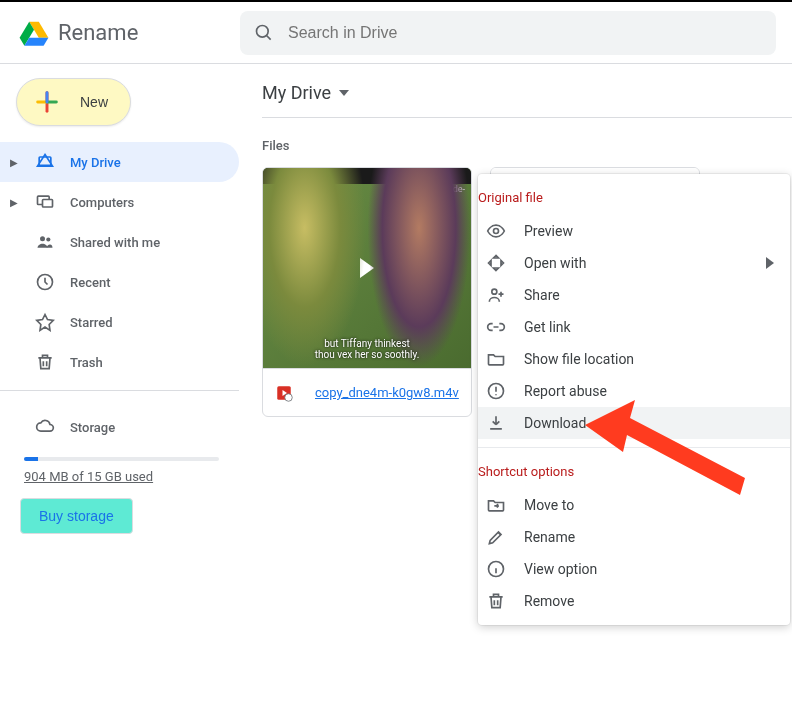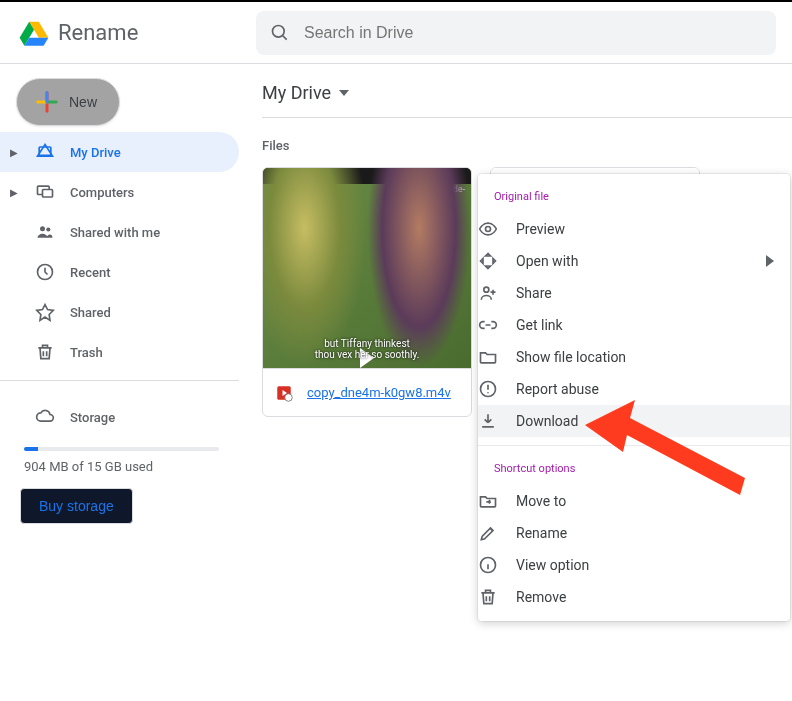--- a/index.html
+++ b/index.html
@@ -1,63 +1,63 @@
 <!DOCTYPE html>
 <html><head>
   <meta charset="utf-8">
   <style>
     * { box-sizing: border-box; margin: 0; padding: 0; }
     body { font-family: Roboto, Arial, sans-serif; background: #fff; color: #3c4043; width: 792px; height: 701px; overflow: hidden; position: relative; }
     .topbar { display: flex; align-items: center; height: 64px; border-bottom: 1px solid #dadce0; border-top: 2px solid #000; }
     .brand { display: flex; align-items: center; gap: 8px; padding-left: 18px; width: 240px; }
     .brand-text { font-size: 22px; color: #5f6368; }
-    .search { flex: 1; margin-left: 16px; margin-right: 16px; background: #f1f3f4; border-radius: 8px; height: 44px; display: flex; align-items: center; padding: 0 14px; gap: 14px; }
+    .search { flex: 1; margin-right: 16px; background: #f1f3f4; border-radius: 8px; height: 44px; display: flex; align-items: center; padding: 0 14px; gap: 14px; }
     .search input { border: none; outline: none; background: transparent; font-size: 16px; color: #5f6368; flex: 1; }
     .layout { display: flex; height: calc(701px - 64px); }
     .sidebar { width: 240px; border-right: 1px solid transparent; display: flex; flex-direction: column; }
-    .newbtn { display: flex; align-items: center; gap: 8px; height: 48px; padding: 0 22px 0 16px; border-radius: 24px; border: 1px solid #dadce0; box-shadow: 0 1px 2px rgba(0,0,0,0.08); margin: 14px 0 2px 16px; width: fit-content; background: #a3a3a3; cursor: pointer; }
+    .newbtn { display: flex; align-items: center; gap: 19px; height: 48px; padding: 0 22px 0 16px; border-radius: 24px; border: 1px solid #dadce0; box-shadow: 0 1px 2px rgba(0,0,0,0.08); margin: 14px 0 12px 16px; width: fit-content; background: #fef9c3; cursor: pointer; }
     .newbtn span.lbl { font-size: 14px; font-weight: 500; color: #3c4043; }
     .navlist { padding-top: 4px; }
     .navitem { display: flex; align-items: center; height: 40px; border-radius: 0 20px 20px 0; padding-left: 10px; gap: 14px; cursor: pointer; }
     .navitem .chev { width: 10px; color: #5f6368; visibility: hidden; font-size: 10px; }
     .navitem.expandable .chev { visibility: visible; }
     .navitem .icn { width: 22px; display: flex; justify-content: center; }
     .navitem .lbl { font-size: 13px; color: #5f6368; font-weight: 500; }
     .navitem.active { background: #e8f0fe; }
     .navitem.active .lbl { color: #1a73e8; }
     .sep { border-top: 1px solid #dadce0; margin: 8px 0; }
     .storage-sec { padding: 8px 0 0 0; }
     .storage-bar { height: 4px; background: #e8eaed; border-radius: 2px; margin: 10px 20px 8px 24px; position: relative; overflow: hidden; }
     .storage-bar .fill { height: 100%; width: 7%; background: #1a73e8; }
-    .storage-text { font-size: 13px; color: #5f6368; padding-left: 24px; }
-    .buybtn { margin: 14px 0 0 20px; border: 1px solid #dadce0; border-radius: 4px; height: 36px; padding: 0 18px; background: #0f172a; color: #1a73e8; font-size: 14px; font-weight: 500; cursor: pointer; }
+    .storage-text { font-size: 13px; color: #5f6368; padding-left: 24px; text-decoration: underline; }
+    .buybtn { margin: 14px 0 0 20px; border: 1px solid #dadce0; border-radius: 4px; height: 36px; padding: 0 18px; background: #5eead4; color: #1a73e8; font-size: 14px; font-weight: 500; cursor: pointer; }
     .main { flex: 1; padding: 18px 0 0 22px; position: relative; overflow: hidden; }
     .breadcrumb { display: flex; align-items: center; gap: 8px; font-size: 18px; color: #3c4043; padding-bottom: 14px; border-bottom: 1px solid #dadce0; margin-right: 0; cursor: pointer; }
     .section-label { font-size: 13px; color: #5f6368; font-weight: 500; margin: 20px 0 14px 0; }
     .cards { display: flex; gap: 18px; flex-wrap: wrap; }
     .card { width: 210px; border: 1px solid #dadce0; border-radius: 6px; overflow: hidden; }
-    .thumb { height: 200px; background: #f1f3f4; display: flex; align-items: flex-end; justify-content: center; position: relative; }
+    .thumb { height: 200px; background: #f1f3f4; display: flex; align-items: center; justify-content: center; position: relative; }
     .thumb.video { background: linear-gradient(135deg, #6b8f47 0%, #4a6b2f 100%); }
     .thumb.doc { background: #fff; padding: 10px; font-size: 6px; color: #555; display:block; }
     .doc-row { display:flex; gap: 12px; justify-content:center; margin-bottom:10px; margin-top:6px; }
     .doc-app { width:56px; height:56px; border-radius:6px; display:flex; flex-direction:column; align-items:center; justify-content:center; color:#fff; font-size:9px; }
     .doc-app.wa { background:#26b33e; }
     .doc-app.tg { background:#2ba3d9; }
     .doc-text { font-size:5px; line-height:1.3; color:#444; }
-    .caption { border-top: 1px solid #dadce0; height: 48px; display: flex; align-items: center; gap: 14px; padding: 0 12px; font-size: 13px; color: #3c4043; }
+    .caption { border-top: 1px solid #dadce0; height: 48px; display: flex; align-items: center; gap: 22px; padding: 0 12px; font-size: 13px; color: #3c4043; }
     .caption .fname { white-space: nowrap; overflow: hidden; text-overflow: ellipsis; }
     .caption.linklike .fname { color: #1a73e8; text-decoration: underline; }
     .subtitle { position:absolute; bottom:8px; left:0; right:0; color:#fff; text-align:center; font-size:10px; text-shadow:0 0 3px #000; }
     .playicon { width:0;height:0; border-left:14px solid #fff; border-top:10px solid transparent; border-bottom:10px solid transparent; }
     .videodark { position:absolute; top:0;left:0;right:0; height:16px; background:#1a1a1a; }
     .videodark2 { position:absolute; top:16px; right:6px; color:#fff; font-size:9px; }
     
     .ctx { position: absolute; left: 478px; top: 174px; width: 312px; background: #fff; border-radius: 4px; box-shadow: 0 2px 10px rgba(0,0,0,0.2), 0 0 0 1px rgba(0,0,0,0.05); padding: 8px 0; z-index: 10; }
-    .ctx-header { font-size: 11px; color: #a21caf; padding: 8px 16px 10px 16px; }
-    .ctx-item { display: flex; align-items: center; height: 32px; padding: 0 0; gap: 18px; cursor: pointer; position: relative; }
+    .ctx-header { font-size: 13px; color: #b91c1c; padding: 8px 16px 10px 0; }
+    .ctx-item { display: flex; align-items: center; height: 32px; padding: 0 8px; gap: 18px; cursor: pointer; position: relative; }
     .ctx-item .icn { width: 20px; color: #5f6368; display:flex; justify-content:center;}
     .ctx-item .lbl { font-size: 14px; color: #3c4043; }
     .ctx-item.hover { background: #f1f3f4; }
     .ctx-item .sub { position:absolute; right:16px; color:#5f6368; }
     .ctx-sep { border-top: 1px solid #e8eaed; margin: 8px 0; }
     
     .arrow { position: absolute; left: 585px; top: 400px; z-index: 20; pointer-events:none; } 
     svg { display: block; }
     .shrek { position:absolute; inset:0; display:flex; }
     .fig { flex:1; display:flex; align-items:flex-end; }
@@ -147,21 +147,21 @@
           </span>
         <span class="lbl">Recent</span>
       </div>
       <div class="navitem">
         <span class="chev"></span>
         <span class="icn">
             <svg width="20" height="20" viewBox="0 0 24 24" fill="none" stroke="#5f6368" stroke-width="2">
               <polygon points="12,3 15,9 22,10 17,15 18,22 12,18 6,22 7,15 2,10 9,9"></polygon>
             </svg>
           </span>
-        <span class="lbl">Shared</span>
+        <span class="lbl">Starred</span>
       </div>
       <div class="navitem">
         <span class="chev"></span>
         <span class="icn">
             <svg width="20" height="20" viewBox="0 0 24 24" fill="none" stroke="#5f6368" stroke-width="2">
               <path d="M4 7h16M9 7V4h6v3M6 7l1 13h10l1-13M10 11v6M14 11v6"></path>
             </svg>
           </span>
         <span class="lbl">Trash</span>
       </div>

